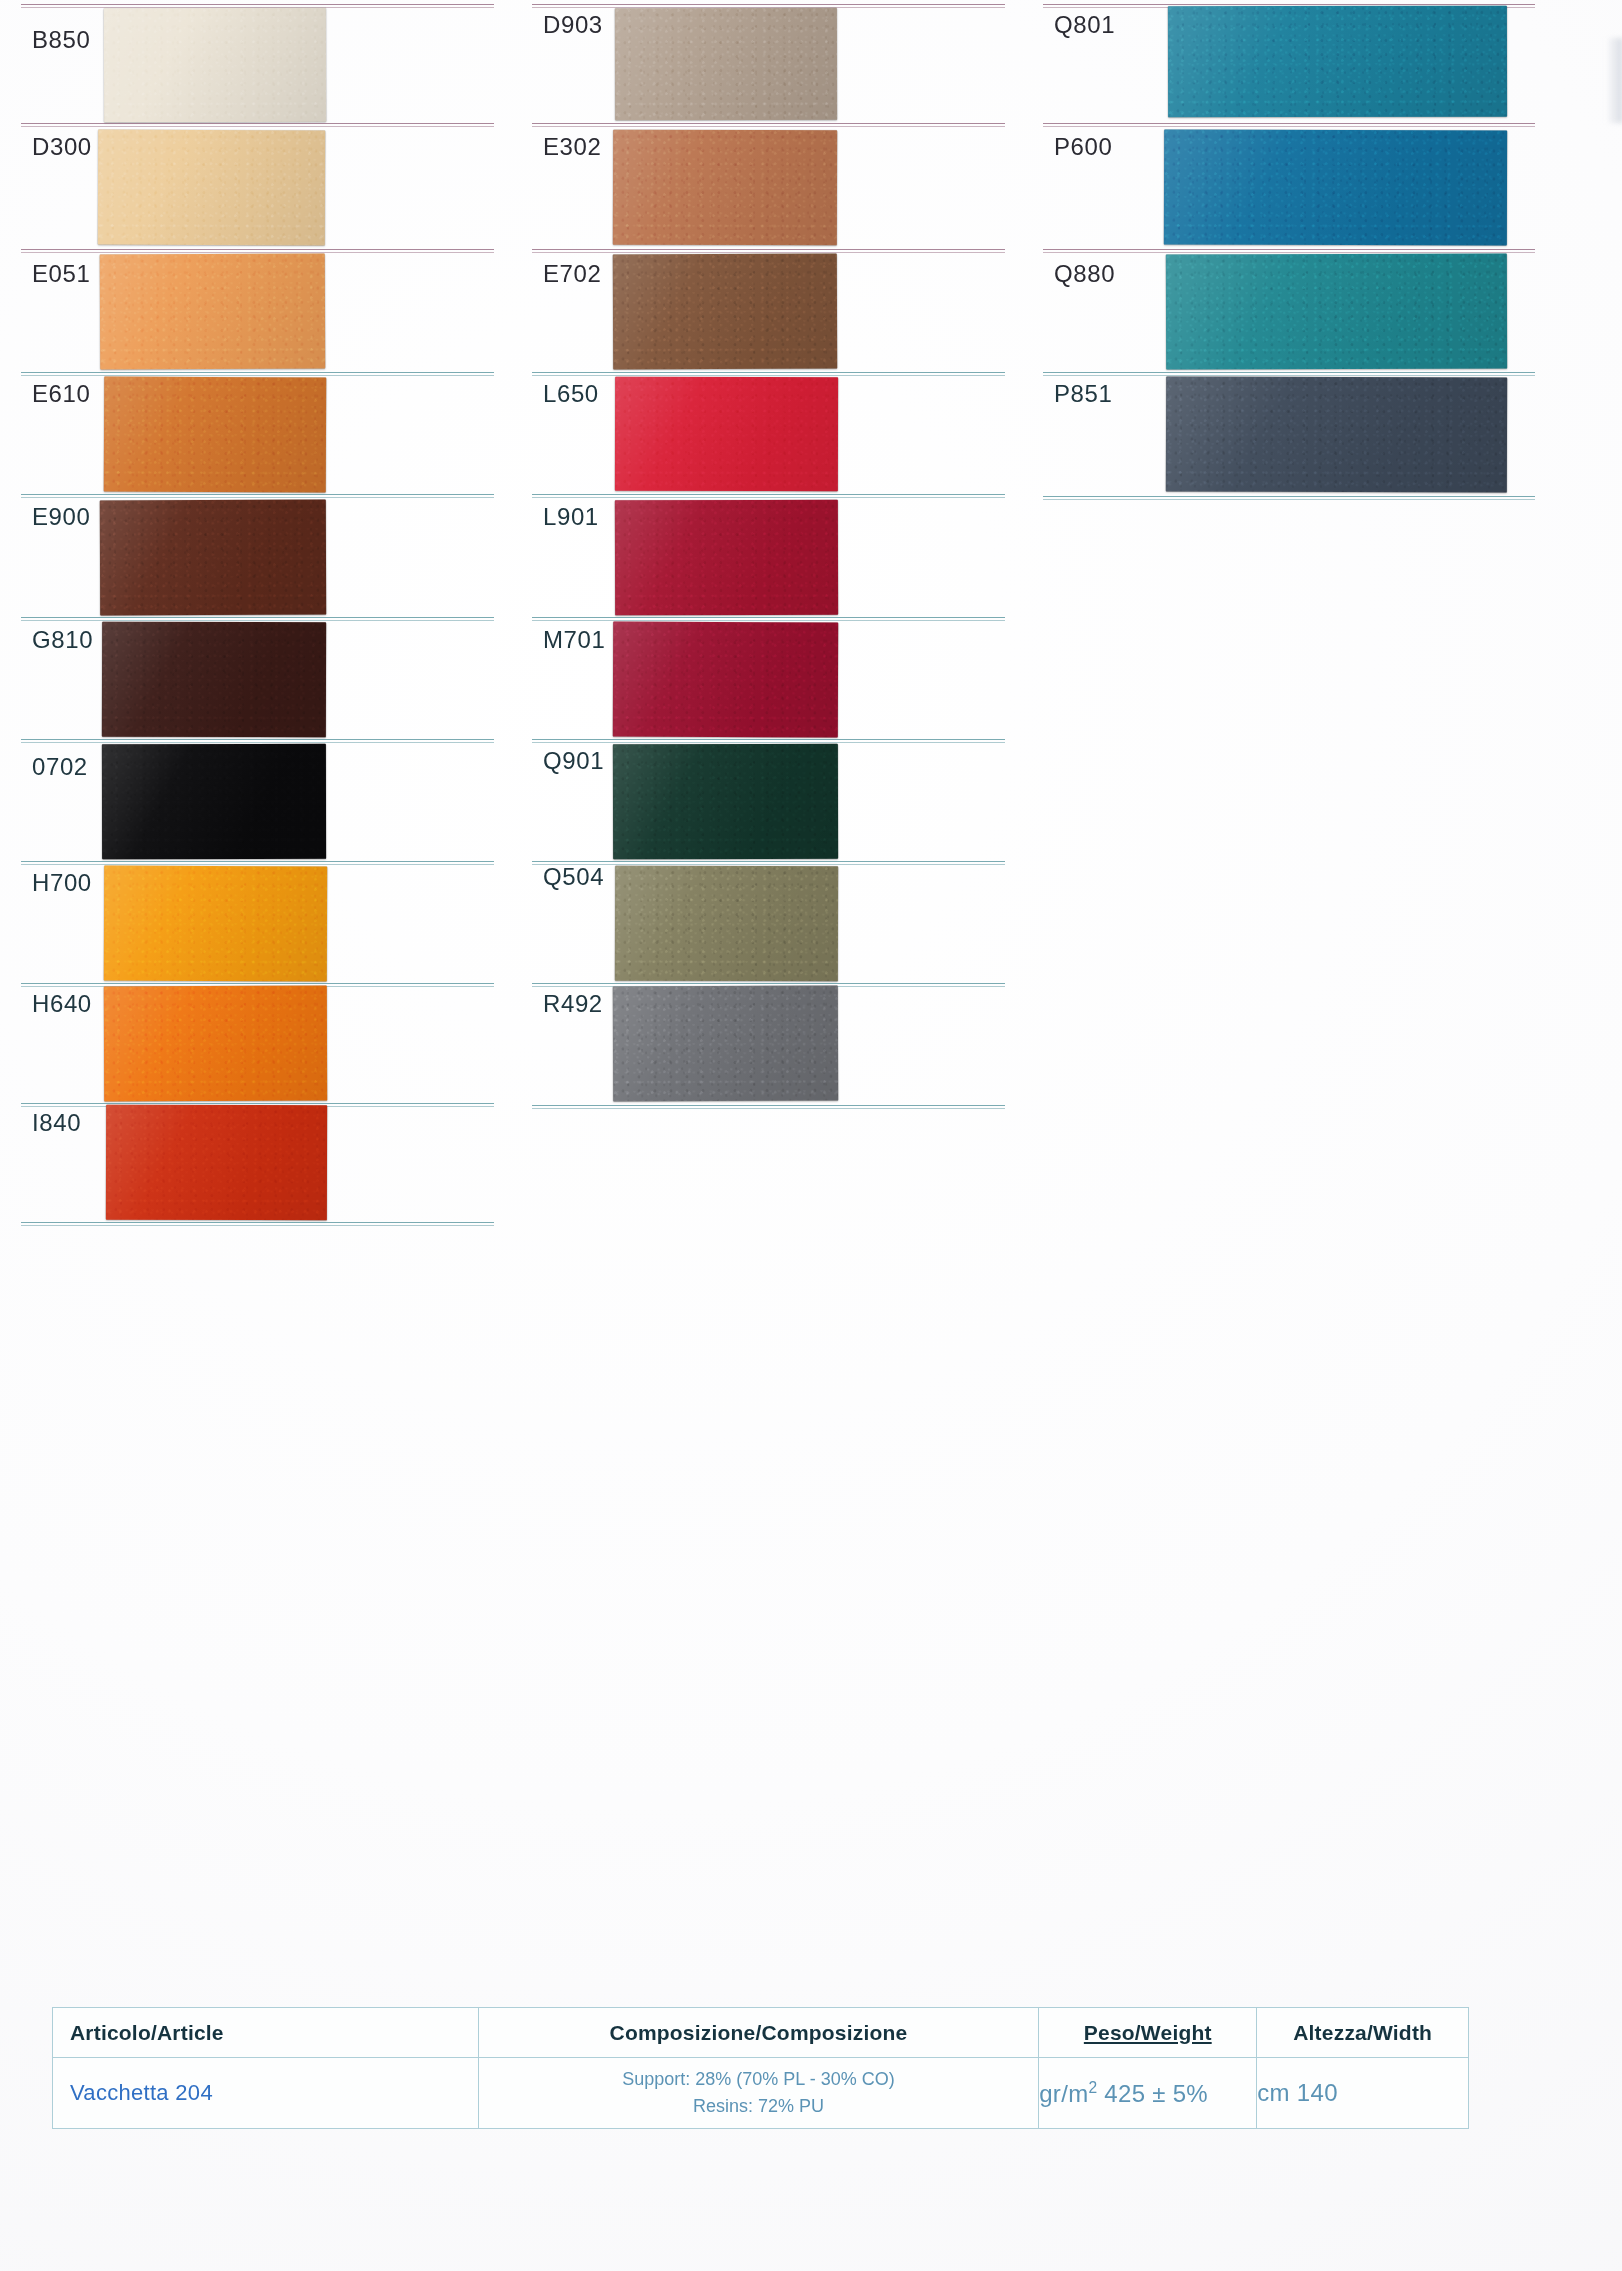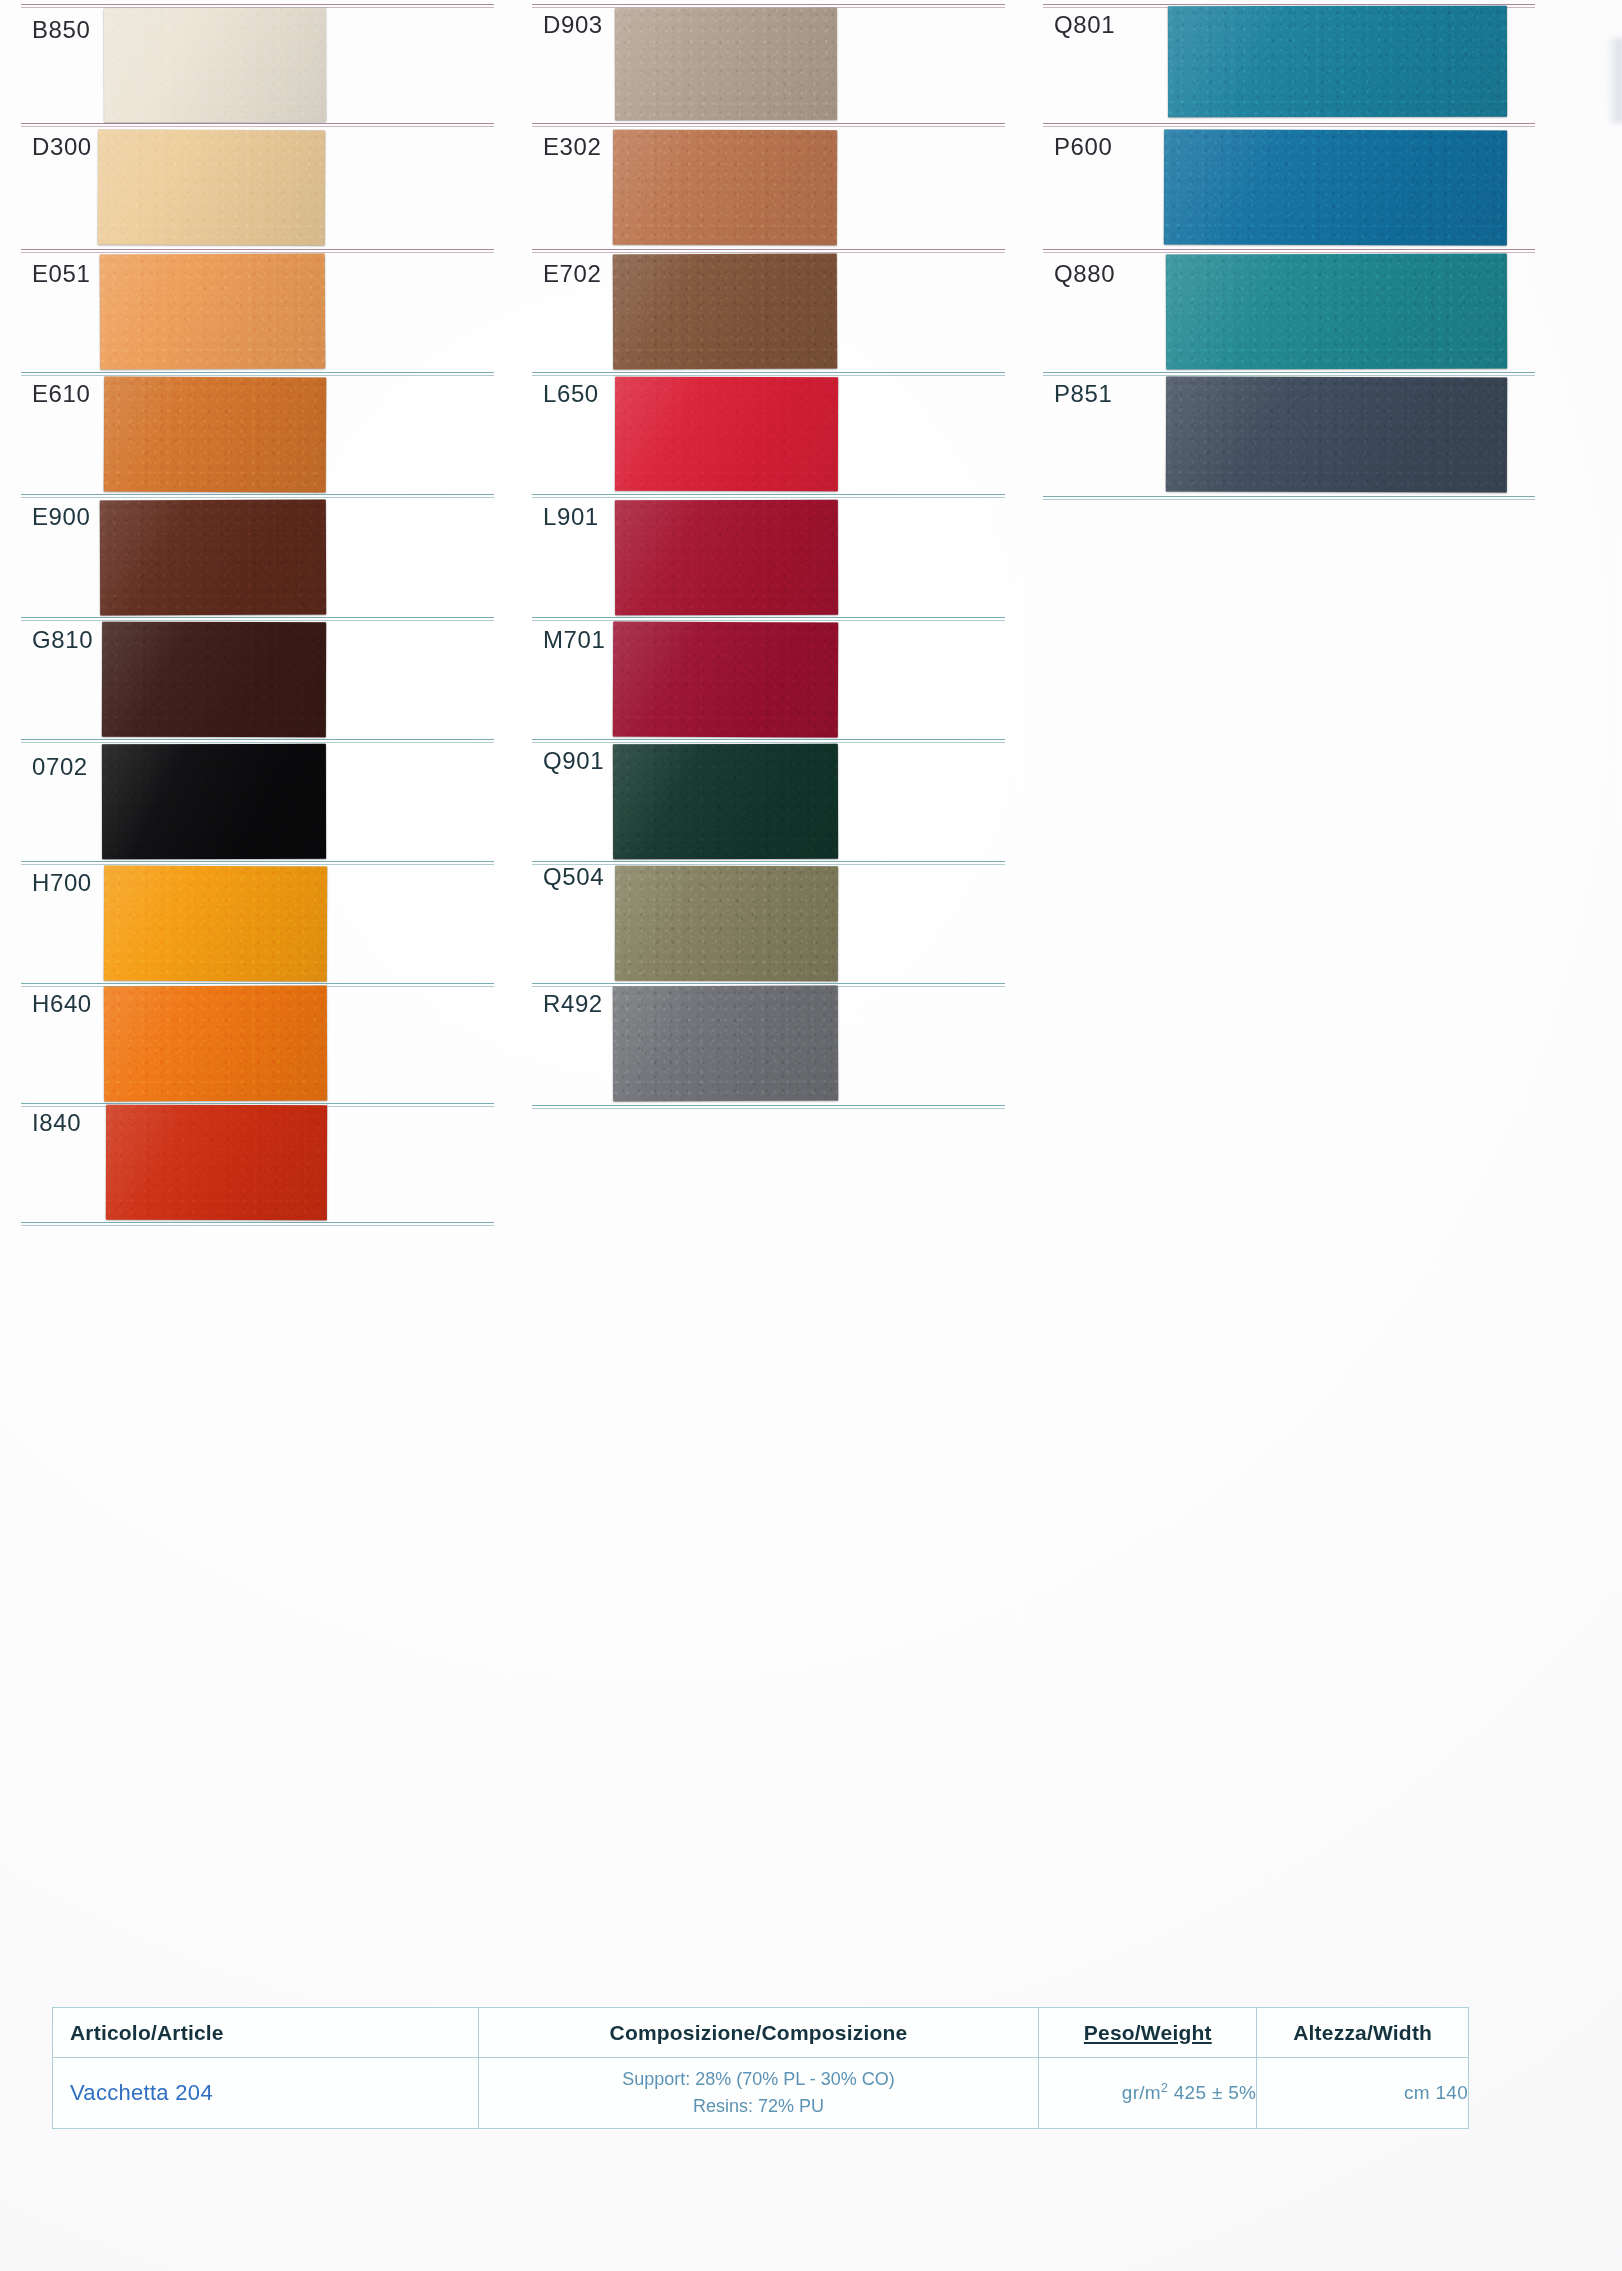--- a/index.html
+++ b/index.html
@@ -146,23 +146,23 @@
     padding-left: 17px;
     letter-spacing: 0.3px;
   }
   .comp-value {
     font-size: 18px;
     color: #5b93b5;
     text-align: center;
     line-height: 1.5;
   }
   .plain-value {
-    font-size: 19px;
+    font-size: 24px;
     color: #5b93b5;
-    text-align: right;
+    text-align: left;
     letter-spacing: 0.3px;
   }
   .plain-value sup { font-size: .65em; }
 
   
   .scan-edge {
     position: absolute;
     top: 38px;
     right: 0px;
     width: 17px;
@@ -176,21 +176,21 @@
 
 <div class="paper"></div>
 <div class="scan-edge"></div>
 
 <div class="swatch-grid">
 
   <div class="col col-1">
 
     <div class="row" style="height:0">
       <div class="rule warm" style="top:3.8px"></div>
-      <div class="code" style="top:16px">B850</div>
+      <div class="code" style="top:26px">B850</div>
       <div class="chip" style="left:104px; top:7.6px; width:222px; height:114px; background-color:#ece5d7; transform:rotate(-0.15deg)">
           <span class="sheen"></span>
         </div>
     </div>
 
     <div class="row" style="height:0">
       <div class="rule warm" style="top:123px"></div>
       <div class="code" style="top:133px">D300</div>
       <div class="chip" style="left:98px; top:130px; width:227px; height:115px; background-color:#edcd9b; transform:rotate(0.2deg)">
           <span class="sheen"></span>

